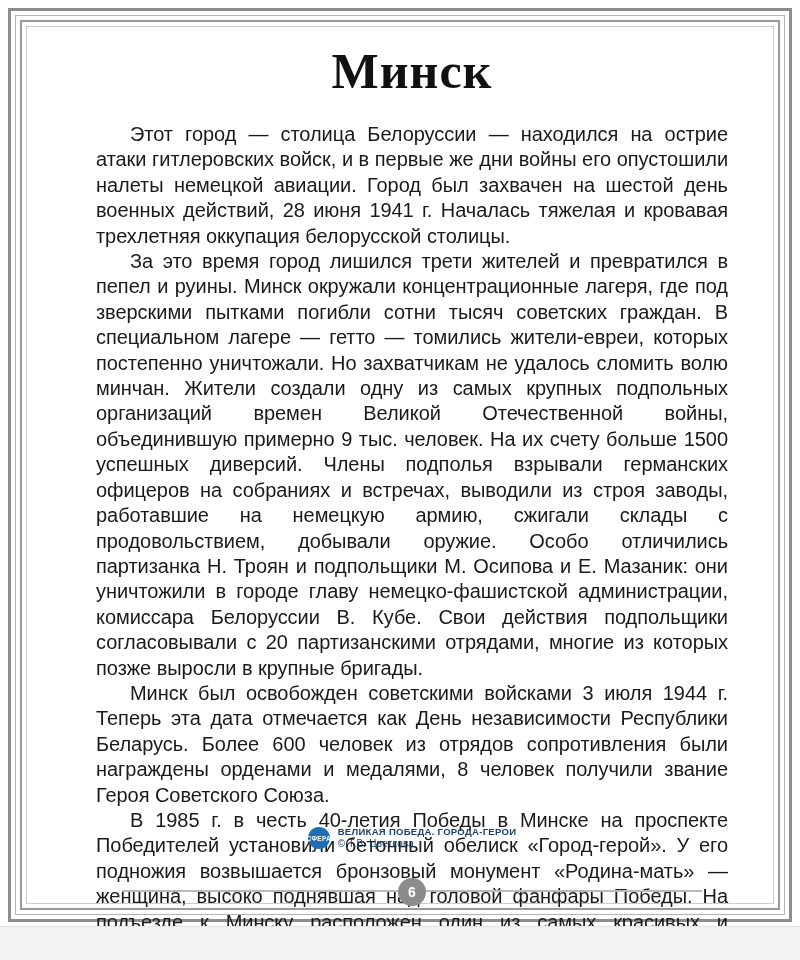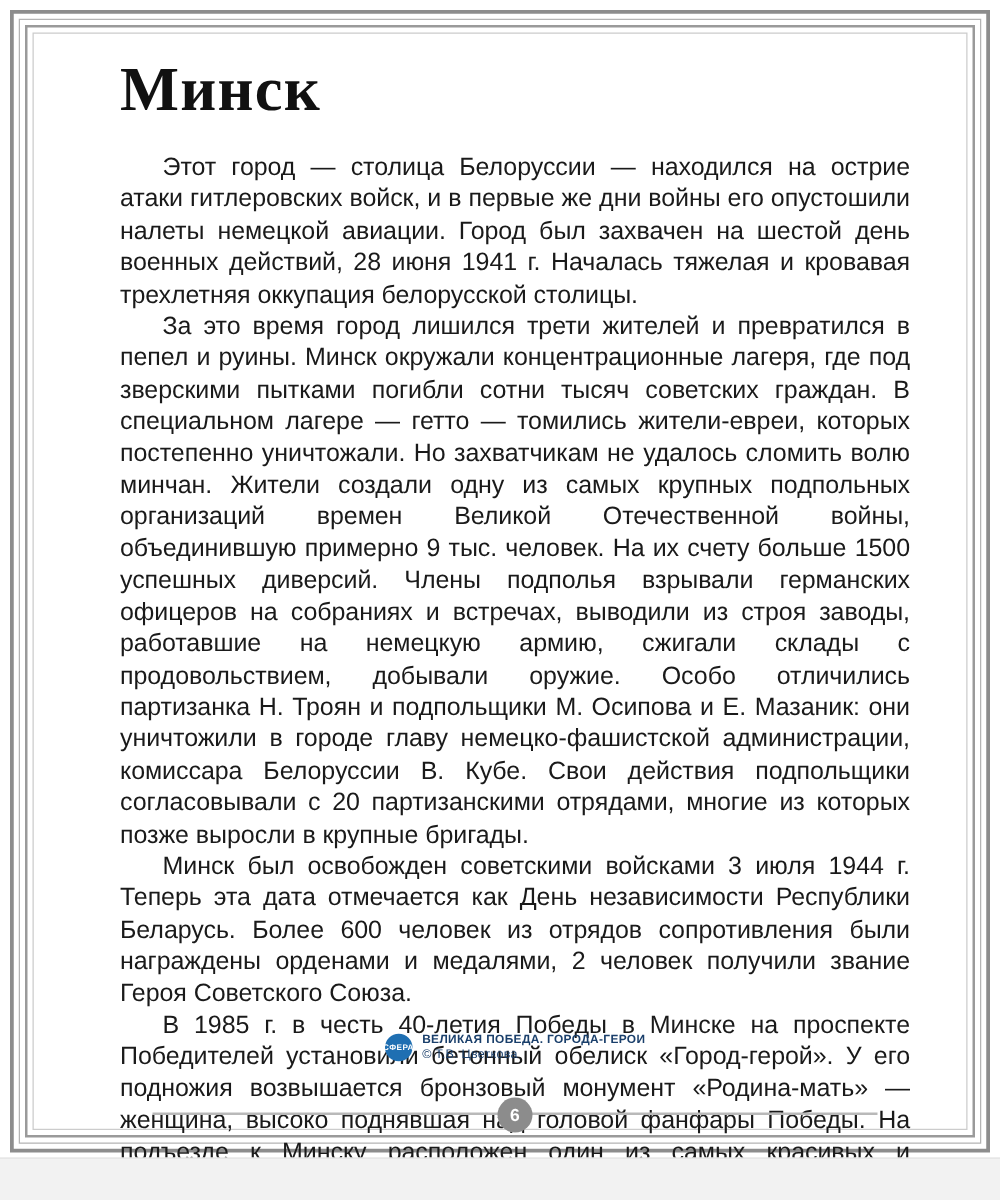--- a/index.html
+++ b/index.html
@@ -48,21 +48,21 @@
 
   .content {
     position: absolute;
     left: 96px; top: 26px;
     width: 632px;
     height: 870px;
   }
 
   h1.title {
     margin: 16px 0 22px 0;
-    text-align: left;
+    text-align: center;
     font-family: "Liberation Serif", serif;
     font-weight: bold;
     font-size: 50px;
     letter-spacing: 1px;
     color: #111111;
   }
 
   .body-text p {
     margin: 0;
     text-align: justify;
@@ -146,21 +146,21 @@
   <div class="frame-inner"></div>
   <div class="frame-inner2"></div>
 
 
   <div class="content">
     <h1 class="title">Минск</h1>
 
     <div class="body-text">
       <p>Этот город — столица Белоруссии — находился на острие атаки гитлеровских войск, и в первые же дни войны его опустошили налеты немецкой авиации. Город был захвачен на шестой день военных действий, 28 июня 1941 г. Началась тяжелая и кровавая трехлетняя оккупация белорусской столицы.</p>
       <p>За это время город лишился трети жителей и превратился в пепел и руины. Минск окружали концентрационные лагеря, где под зверскими пытками погибли сотни тысяч советских граждан. В специальном лагере — гетто — томились жители-евреи, которых постепенно уничтожали. Но захватчикам не удалось сломить волю минчан. Жители создали одну из самых крупных подпольных организаций времен Великой Отечественной войны, объединившую примерно 9 тыс. человек. На их счету больше 1500 успешных диверсий. Члены подполья взрывали германских офицеров на собраниях и встречах, выводили из строя заводы, работавшие на немецкую армию, сжигали склады с продовольствием, добывали оружие. Особо отличились партизанка Н. Троян и подпольщики М. Осипова и Е. Мазаник: они уничтожили в городе главу немецко-фашистской администрации, комиссара Белоруссии В. Кубе. Свои действия подпольщики согласовывали с 20 партизанскими отрядами, многие из которых позже выросли в крупные бригады.</p>
-      <p>Минск был освобожден советскими войсками 3 июля 1944 г. Теперь эта дата отмечается как День независимости Республики Беларусь. Более 600 человек из отрядов сопротивления были награждены орденами и медалями, 2 человек получили звание Героя Советского Союза.</p>
+      <p>Минск был освобожден советскими войсками 3 июля 1944 г. Теперь эта дата отмечается как День независимости Республики Беларусь. Более 600 человек из отрядов сопротивления были награждены орденами и медалями, 8 человек получили звание Героя Советского Союза.</p>
       <p>В 1985 г. в честь 40-летия Победы в Минске на проспекте Победителей установили бетонный обелиск «Город-герой». У его подножия возвышается бронзовый монумент «Родина-мать» — женщина, высоко поднявшая над головой фанфары Победы. На подъезде к Минску расположен один из самых красивых и величественных памятников героям Великой Отечественной войны — «Курган Славы». Здесь в 1944 г. во время операции «Багратион» по освобождению Белоруссии наша армия окружила более 100 тыс. немецких солдат в так называемом «Минском котле». Есть недалеко от города памятник и трагическим событиям того времени — мемориальный комплекс «Хатынь». В наказание за сопротивление гитлеровцы сожгли заживо всех жителей деревни Хатынь, заперев в сарае.</p>
     </div>
 
     <div class="colophon">
       <div class="logo">СФЕРА</div>
       <div class="colophon-lines">
         <div class="colophon-line1">ВЕЛИКАЯ ПОБЕДА. ГОРОДА-ГЕРОИ</div>
         <div class="colophon-line2">© Т.В. Цветкова</div>
       </div>
     </div>

